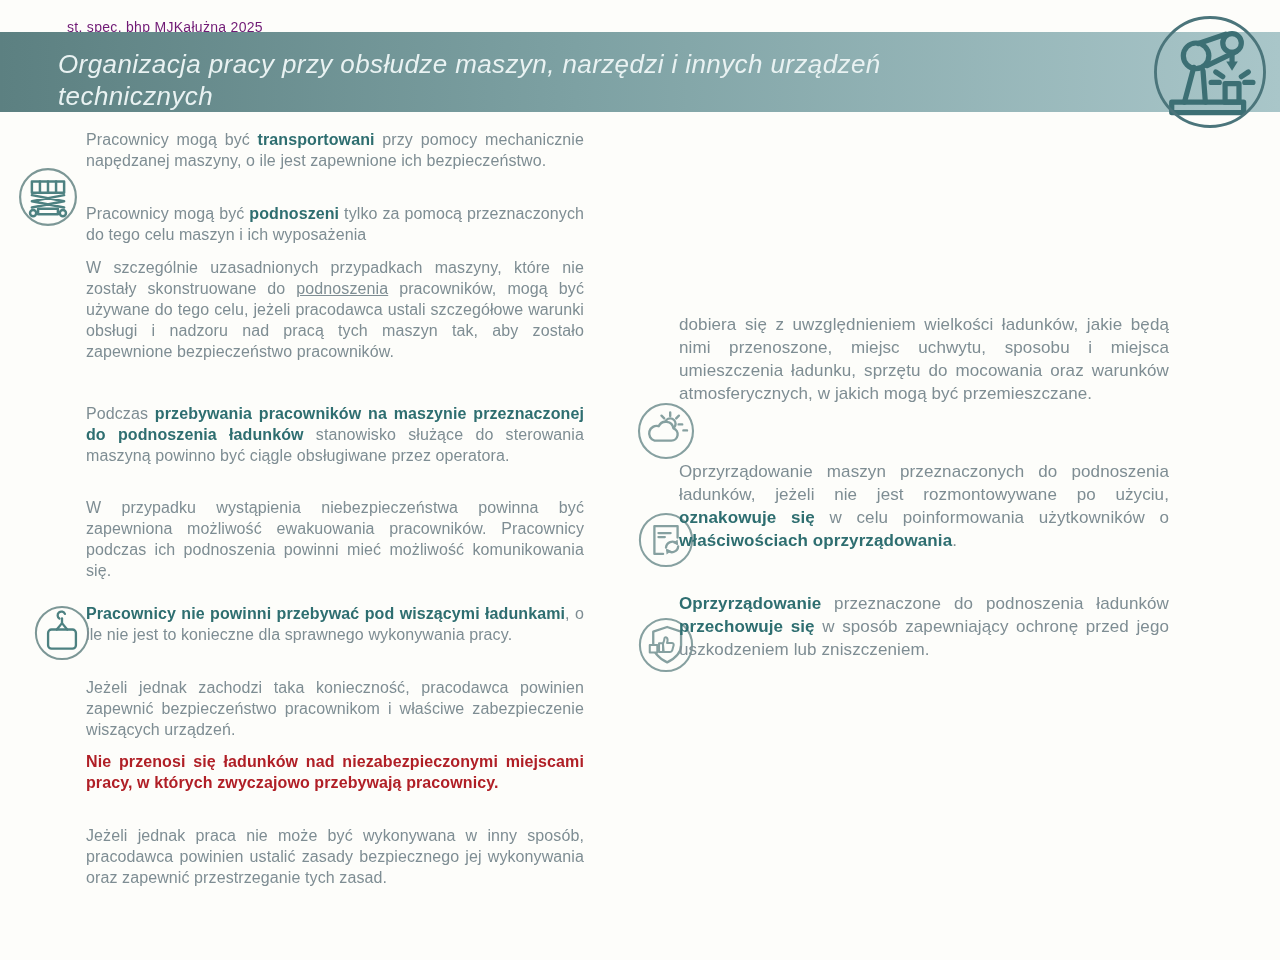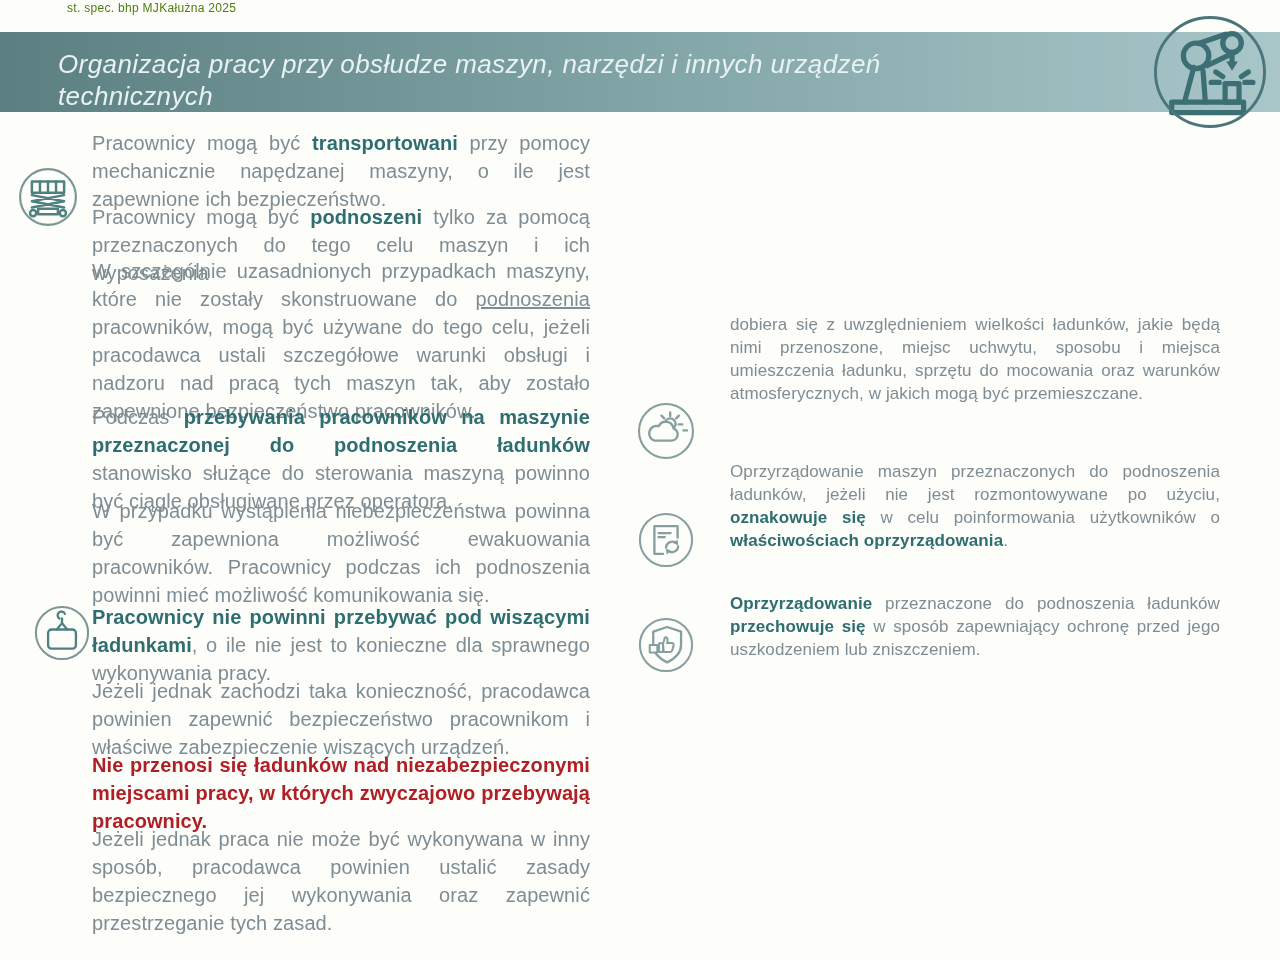--- a/index.html
+++ b/index.html
@@ -4,42 +4,42 @@
 <title>BHP slide</title>
 <style>
   html,body { margin:0; padding:0; background:#e8e8e8; }
   .slide {
     position:relative; width:1280px; height:960px; overflow:hidden;
     background:#fdfdfa;
     font-family:"Liberation Sans", sans-serif;
   }
   
   .credit {
-    position:absolute; left:67px; top:1px;
-    font-size:12px; color:#4d7c0f; letter-spacing:.3px;
+    position:absolute; left:67px; top:19px;
+    font-size:14px; color:#701a75; letter-spacing:.3px;
   }
   
   .header-bar {
     position:absolute; left:0; top:32px; width:1280px; height:80px;
     background:linear-gradient(90deg,#5c8081 0%, #7da1a3 45%, #a9c6c9 100%);
   }
   .page-title {
     position:absolute; left:58px; top:48px; width:950px; margin:0;
     font-size:26px; line-height:32px; font-weight:400;
     color:#e9f2f2; letter-spacing:.4px;font-style:italic;
   }
   .header-badge { position:absolute; left:1152px; top:14px; width:116px; height:116px; }
 
   
   .para {
     position:absolute; margin:0;
     text-align:justify; color:#7e8d93;
   }
-  .lpara { left:92px;  width:498px; font-size:20px; line-height:28px; letter-spacing:.1px; }
-  .rpara { left:730px; width:490px; font-size:17px;   line-height:23px;   letter-spacing:.1px; }
+  .lpara { left:86px;  width:498px; font-size:16px; line-height:21px; letter-spacing:.1px; }
+  .rpara { left:679px; width:490px; font-size:17px;   line-height:23px;   letter-spacing:.1px; }
 
   .run-normal    { }
   .run-bold      { font-weight:700; color:#2e6e70; }
   .run-underline { text-decoration:underline; }
   .run-red       { font-weight:700; color:#b01f26; }
 
   .rheading {
     position:absolute; left:700px; top:233px; width:492px; margin:0;
     text-align:center; font-size:18.5px; line-height:23px; font-weight:700;
     color:#2e6e70; text-decoration:underline; text-underline-offset:3px;

